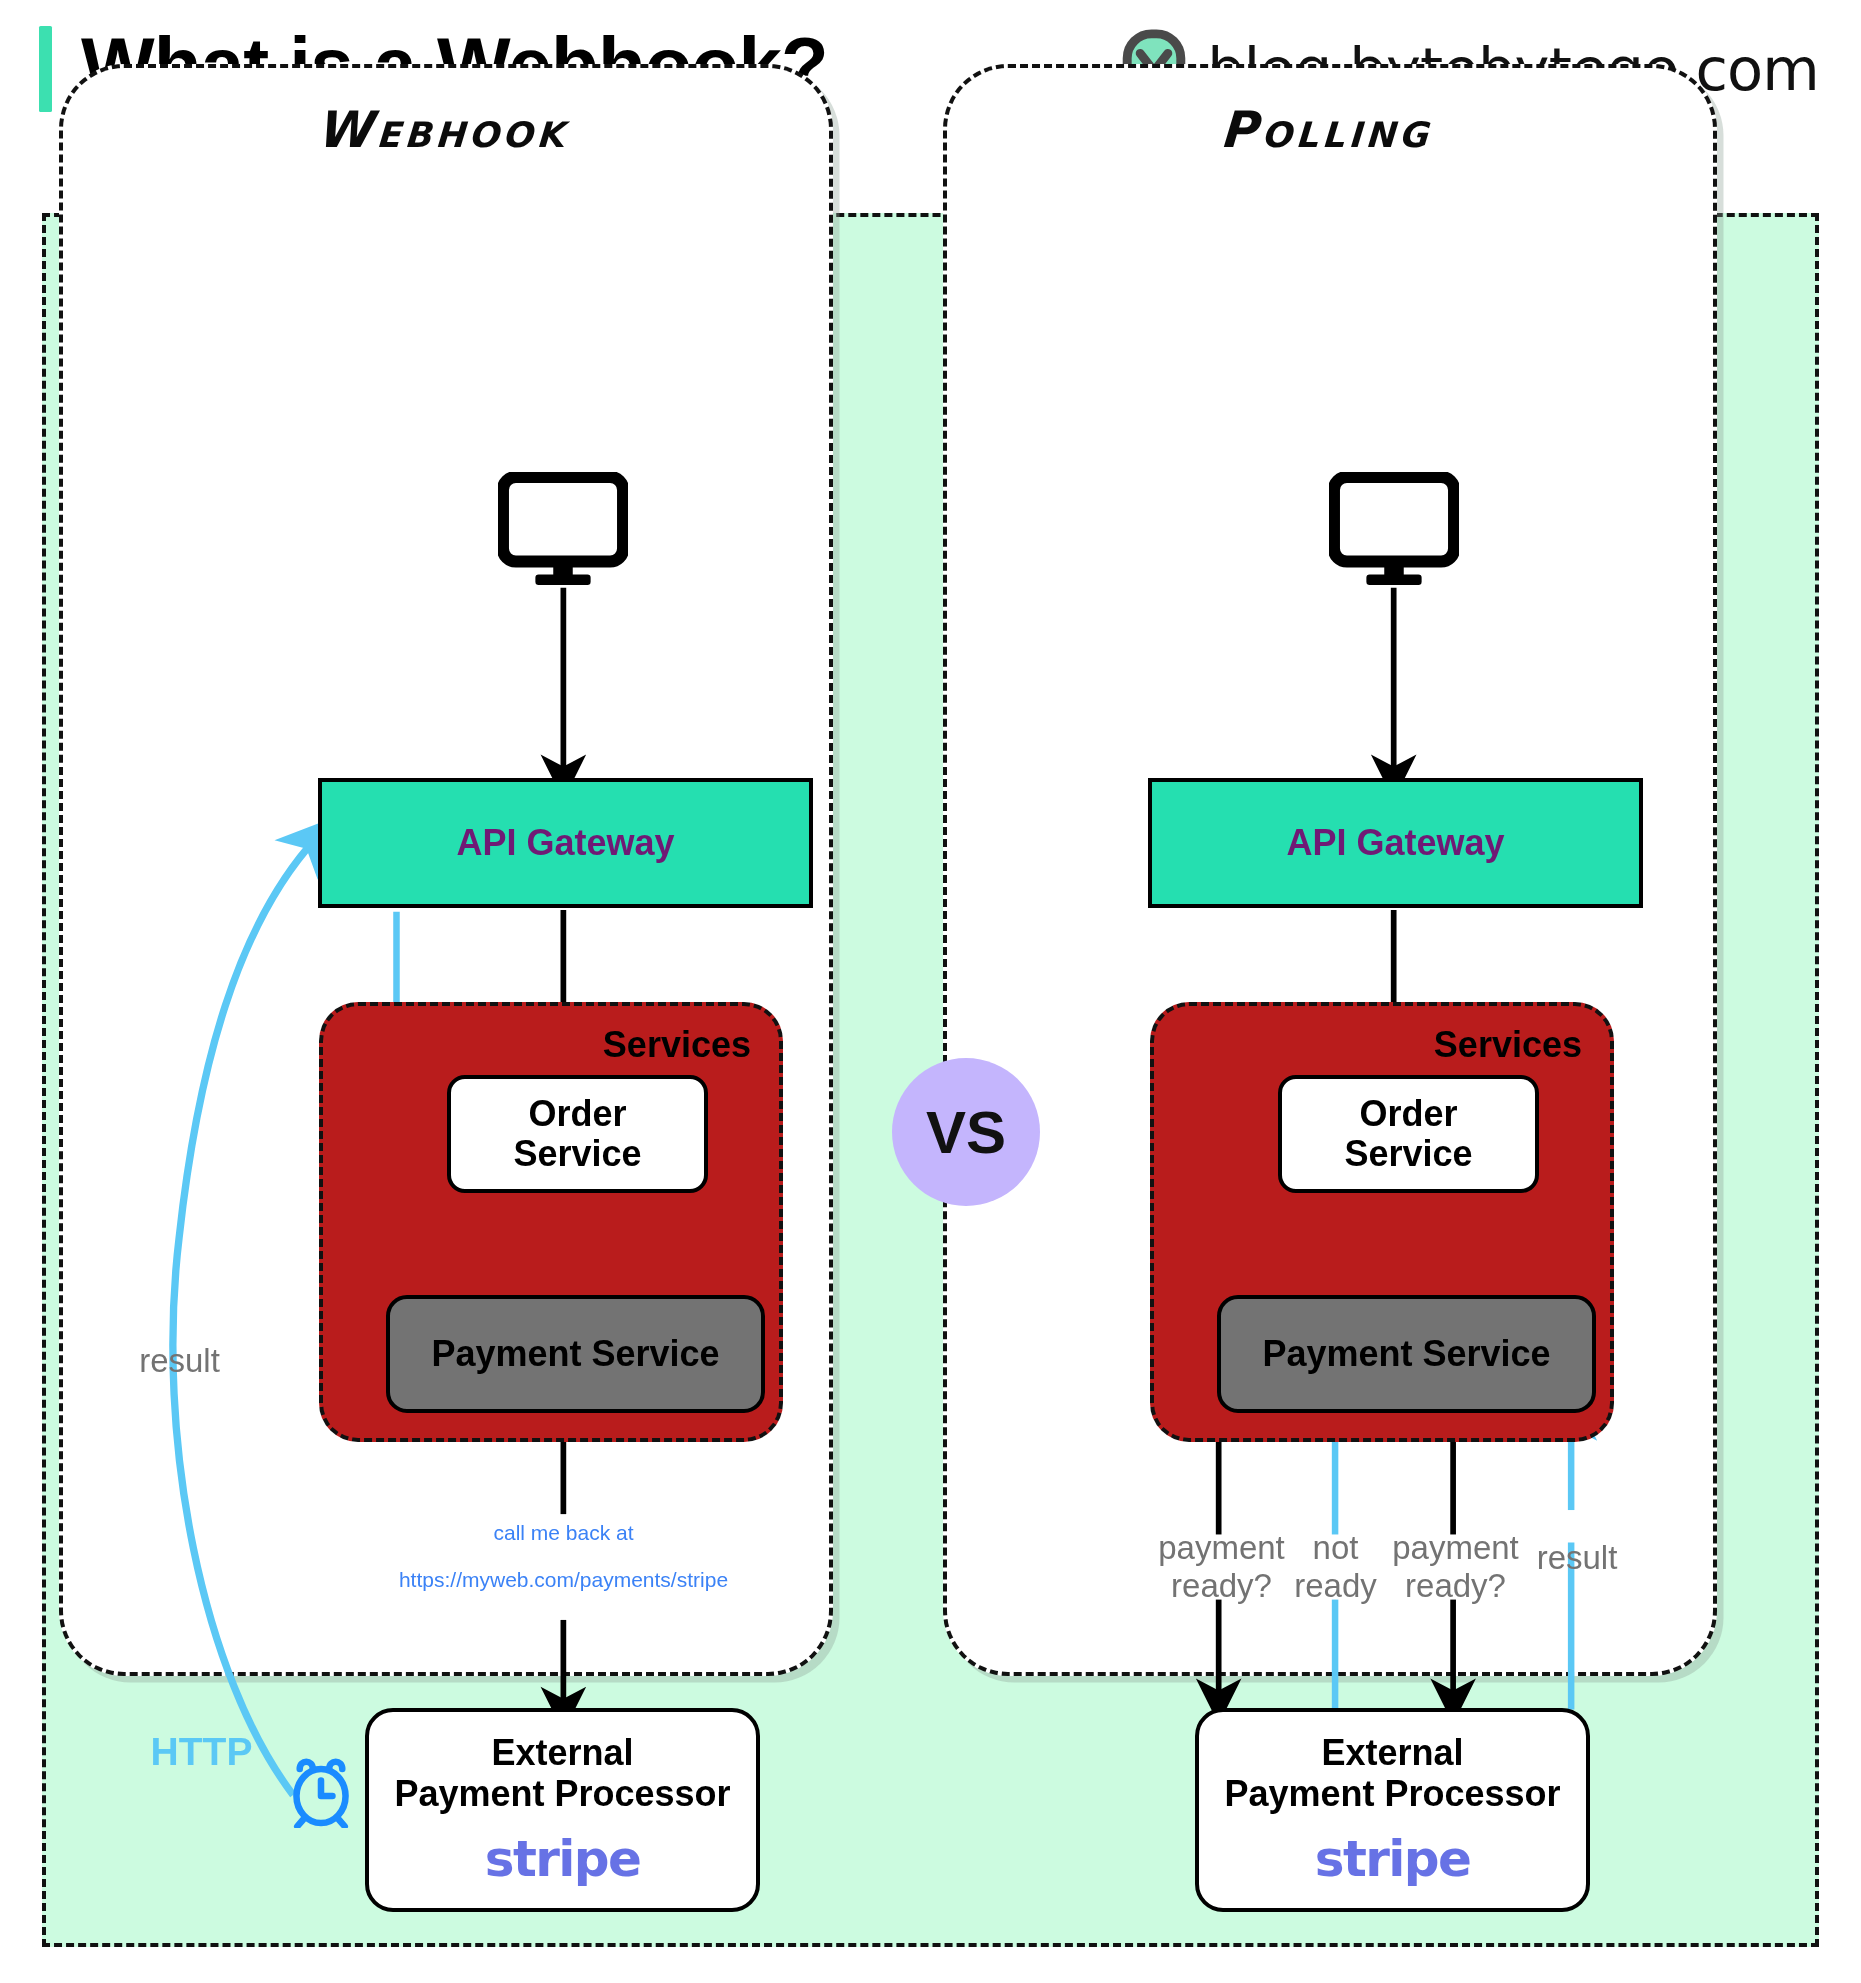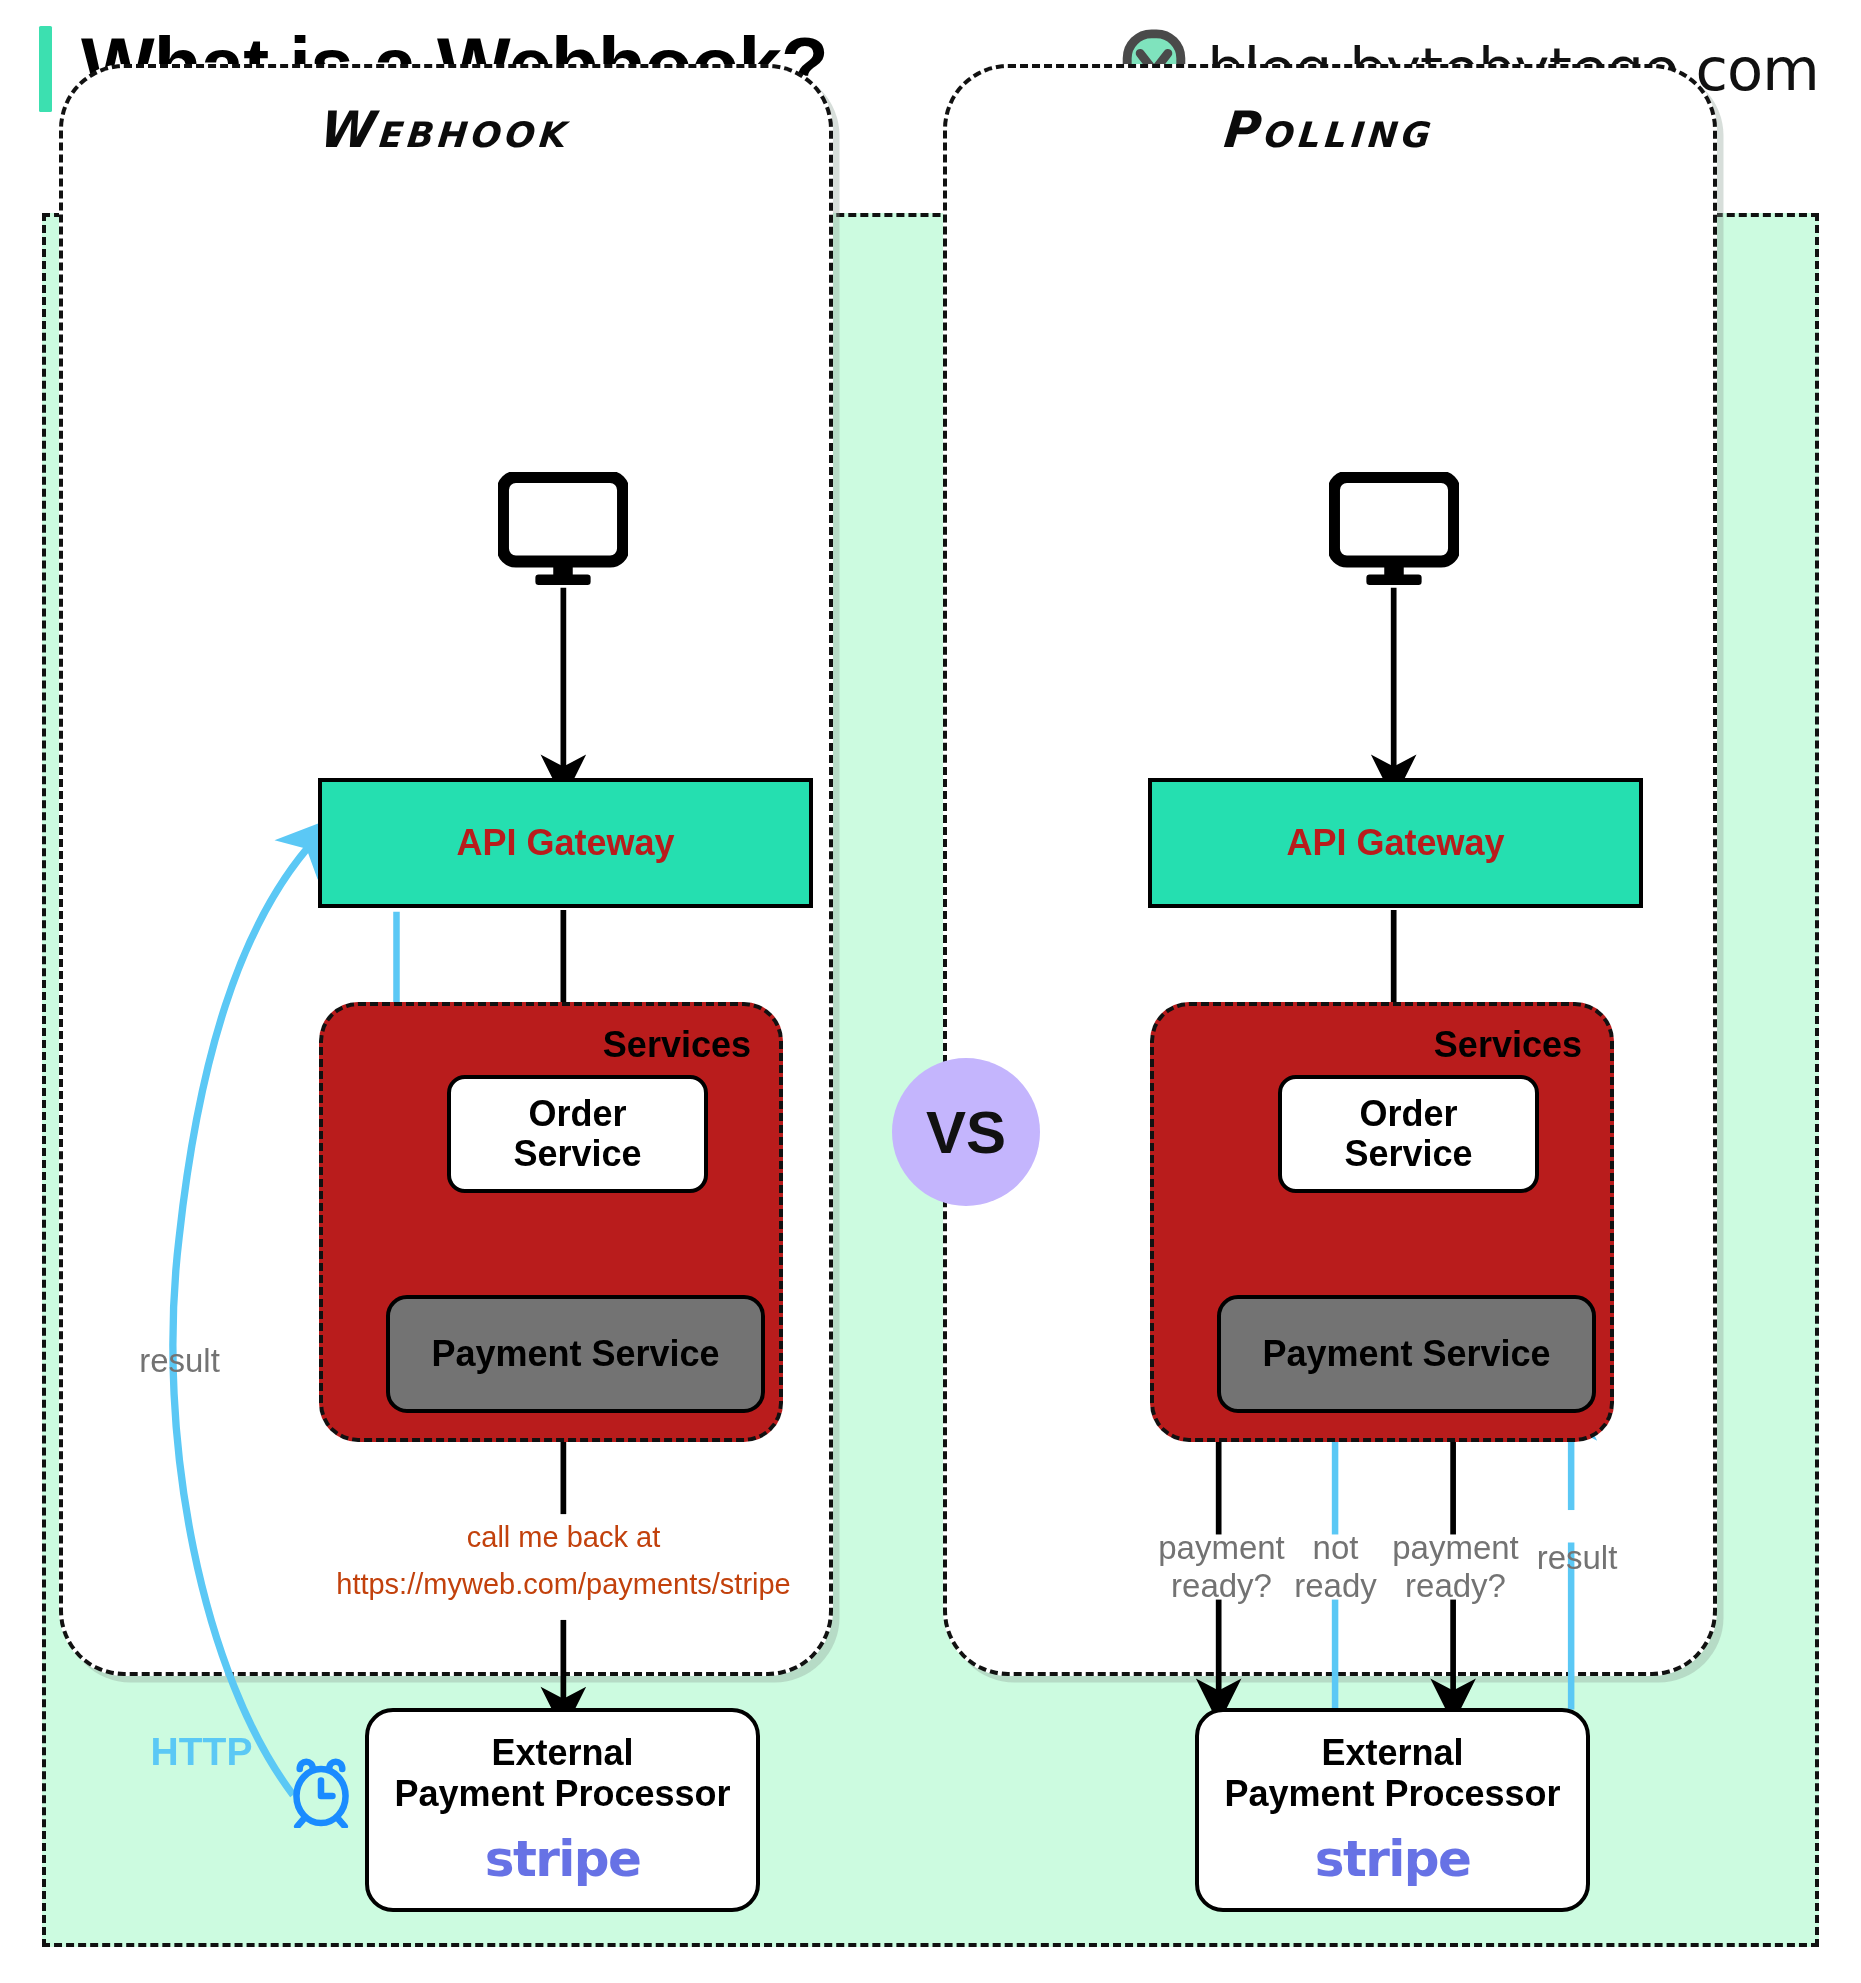--- a/index.html
+++ b/index.html
@@ -68,21 +68,21 @@
   #wires{position:absolute;left:0;top:0;width:1861px;height:1983px;pointer-events:none;z-index:5;}
 
   
   .node{position:absolute;z-index:20;box-sizing:border-box;}
 
   .monitor{width:130px;height:114px;}
 
   .gateway{
     background:#25DFB0;border:4.1px solid #000;
     display:flex;align-items:center;justify-content:center;
-    font-size:36px;font-weight:bold;color:#b91c1c;
+    font-size:36px;font-weight:bold;color:#701a75;
   }
 
   .services-box{
     background:#b91c1c;border:4.1px dashed #111;border-radius:39px;
     box-sizing:border-box;z-index:10;
   }
   .services-label{
     position:absolute;right:28px;top:18px;
     font-size:36px;font-weight:bold;color:#000;
   }
@@ -104,21 +104,21 @@
   .stripe-logo{
     margin-top:17px;font-size:50px;font-weight:bold;color:#6772E5;
     font-family:"DejaVu Sans",sans-serif;letter-spacing:-1.6px;
   }
 
   
   .edge-label{
     position:absolute;z-index:30;text-align:center;
     font-size:33px;color:#737373;line-height:1.15;white-space:pre-line;
   }
-  .edge-label.red{color:#c2410c;font-size:29px;}
+  .edge-label.red{color:#3b82f6;font-size:21px;}
   .edge-label.http{color:#5BC8F5;font-size:39px;font-weight:bold;}
 
   .alarm-icon{position:absolute;z-index:30;width:72px;height:77px;}
 </style>
 </head>
 <body>
 
 <div id="header">
   <div id="title-bar"></div>
   <div id="page-title">What is a Webhook?</div>

